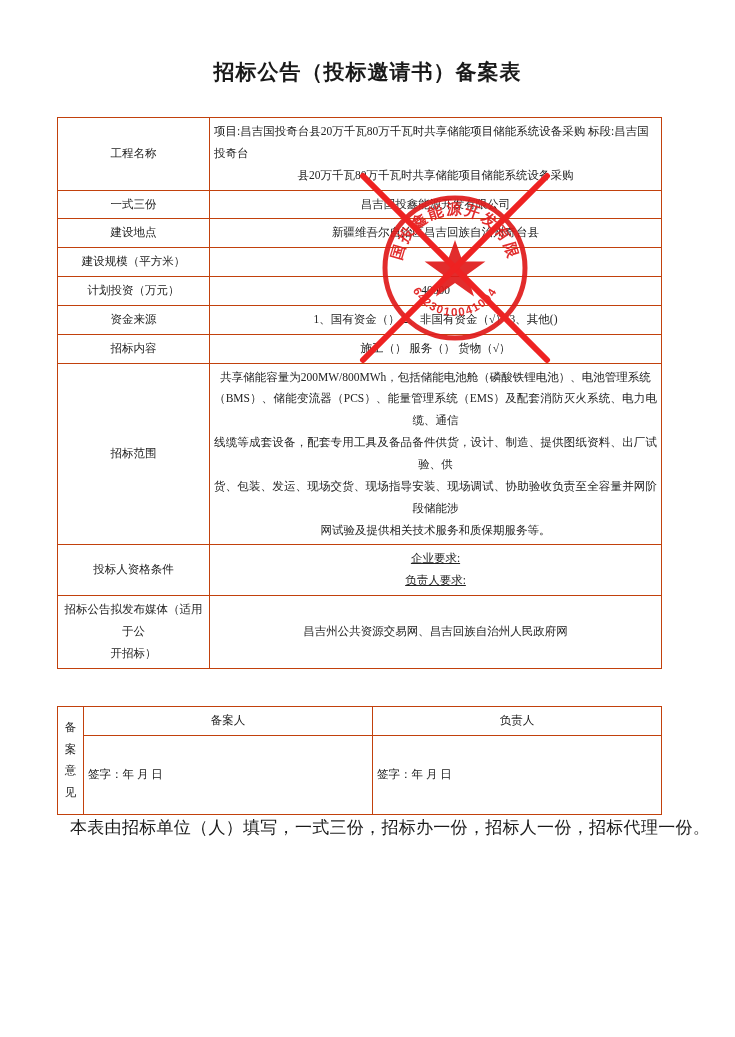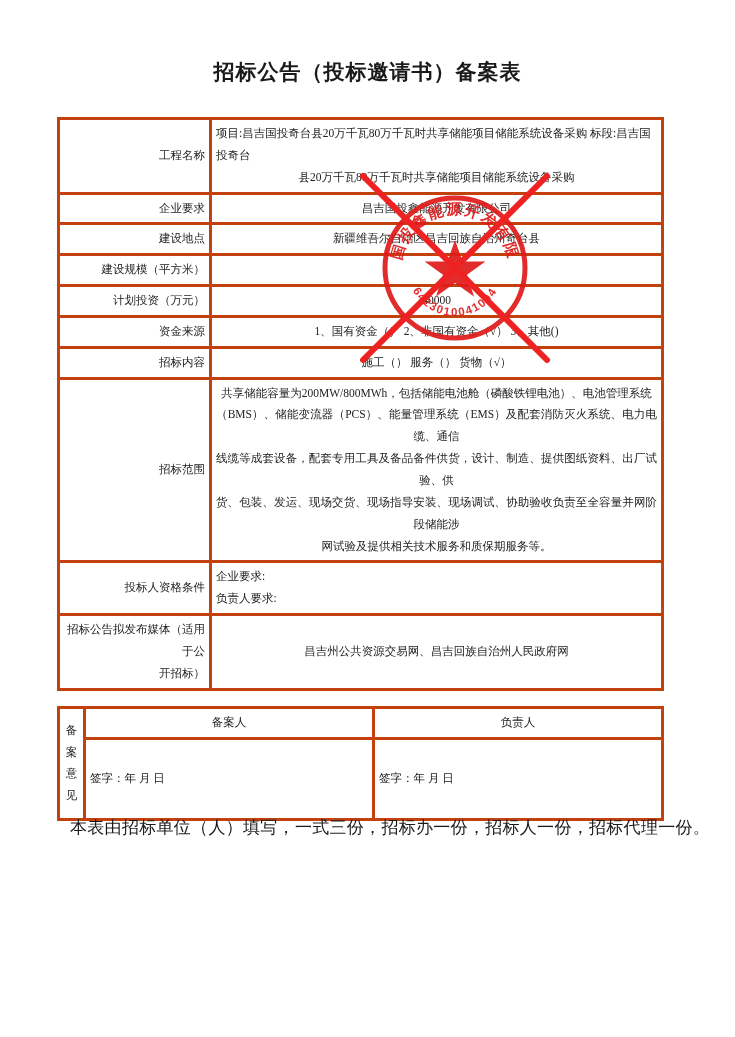--- a/index.html
+++ b/index.html
@@ -38,30 +38,30 @@
   table.form {
     position: absolute;
     left: 57px;
     top: 117px;
     width: 604px;
     border-collapse: collapse;
     table-layout: fixed;
   }
 
   table.form td {
-    border: 3px solid #c2410c;
+    border: 1px solid #c2410c;
     font-size: 11.5px;
     line-height: 1.9;
     padding: 3px 4px;
     vertical-align: middle;
     color: #222;
   }
 
   .lbl {
-    text-align: right;
+    text-align: center;
     width: 152px;
     margin-left: 27px;
   }
   .val {
     text-align: center;
   }
   .val-left {
     text-align: left;
     padding-left: 10px;
   }
@@ -73,21 +73,23 @@
   .scope-text {
     text-align: justify;
     text-align-last: center;
     line-height: 2.35;
     padding: 6px 14px;
     font-size: 11.5px;
   }
 
   .qual {
     line-height: 2.6;
+    text-align: center;
     padding: 4px 0;
+    text-decoration: underline;
   }
 
   .notice-row {
     text-align: center;
     padding: 7px 0;
   }
 
   .vert-label {
     width: 26px;
     text-align: center;
@@ -155,21 +157,21 @@
 
       <tr>
         <td class="lbl">工程名称</td>
         <td class="val-left two-line">
           <div>项目:昌吉国投奇台县20万千瓦80万千瓦时共享储能项目储能系统设备采购  标段:昌吉国投奇台</div>
           <div style="text-align:center">县20万千瓦80万千瓦时共享储能项目储能系统设备采购</div>
         </td>
       </tr>
 
       <tr>
-        <td class="lbl">企业要求</td>
+        <td class="lbl">一式三份</td>
         <td class="val">昌吉国投鑫能源开发有限公司</td>
       </tr>
 
       <tr>
         <td class="lbl">建设地点</td>
         <td class="val">新疆维吾尔自治区昌吉回族自治州奇台县</td>
       </tr>
 
       <tr>
         <td class="lbl">建设规模（平方米）</td>

